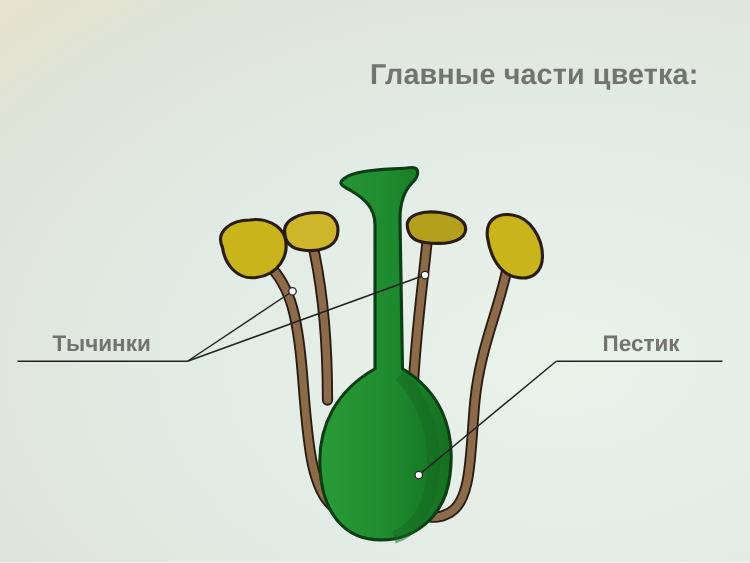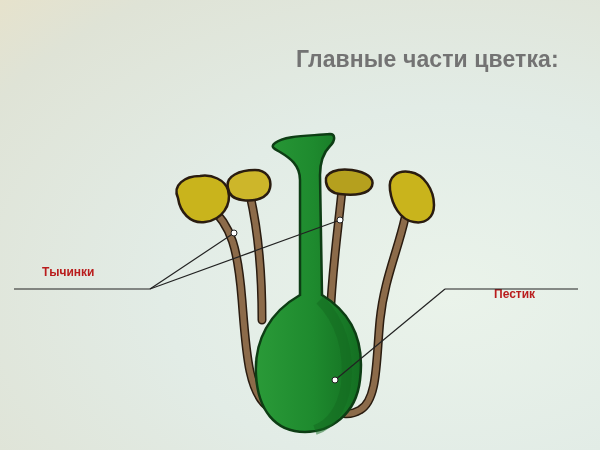--- a/index.html
+++ b/index.html
@@ -1,22 +1,22 @@
 <!DOCTYPE html>
 <html><head>
 <meta charset="utf-8">
 <style>
   html,body{margin:0;padding:0;}
   body{width:600px;height:450px;overflow:hidden;position:relative;
     background: radial-gradient(ellipse at 75% 65%, #eaf3ea 0%, #e2ece6 45%, #dfe3d6 85%, #e6e2cc 100%);
     font-family:"Liberation Sans", sans-serif;}
   .title{position:absolute;left:296px;top:46px;font-size:23px;font-weight:bold;color:#737373;white-space:nowrap;letter-spacing:0.1px;}
-  .label{position:absolute;font-size:12px;font-weight:bold;color:#b91c1c;white-space:nowrap;}
+  .label{position:absolute;font-size:18px;font-weight:bold;color:#737373;white-space:nowrap;}
   .lbl-stamen{left:42px;top:265px;}
-  .lbl-pistil{left:494px;top:265px;margin-top:22px;}
+  .lbl-pistil{left:482px;top:265px;}
   svg{position:absolute;left:0;top:0;}
 </style>
 </head>
 <body>
 
 <div class="title">Главные части цветка:</div>
 <div class="label lbl-stamen">Тычинки</div>
 <div class="label lbl-pistil">Пестик</div>
 
 <svg width="600" height="450" viewBox="0 0 600 450">

